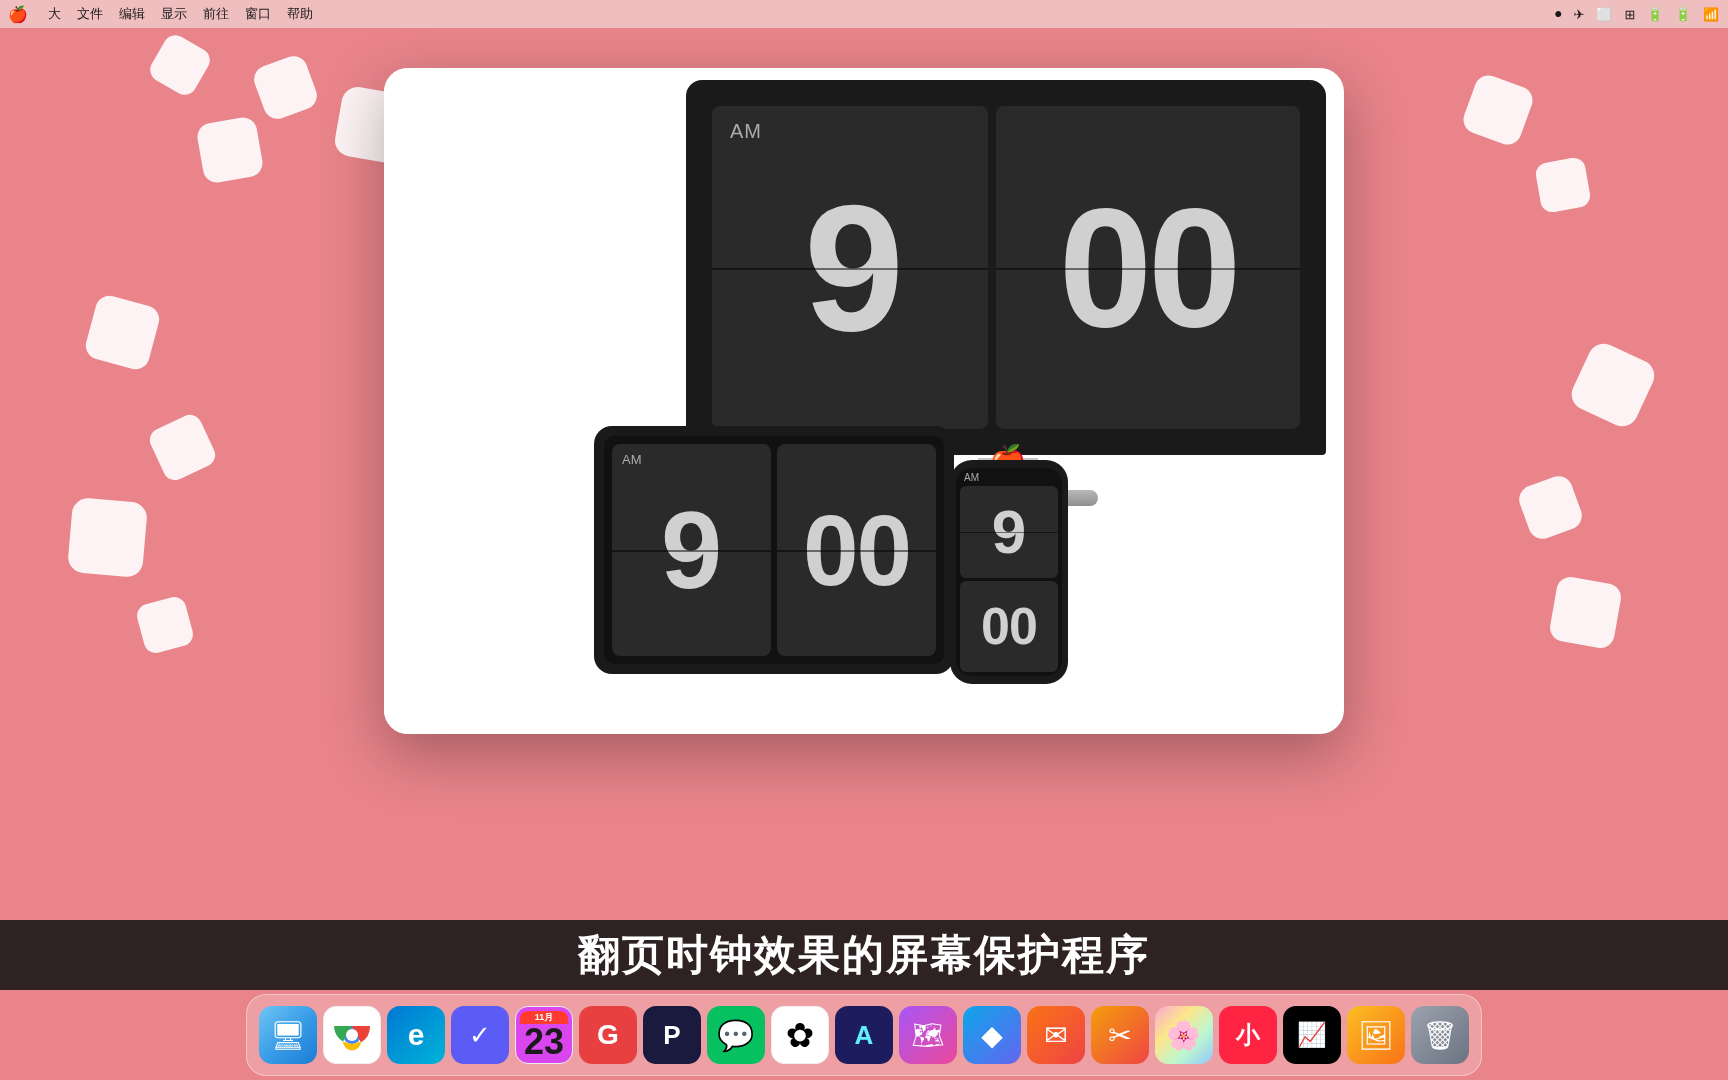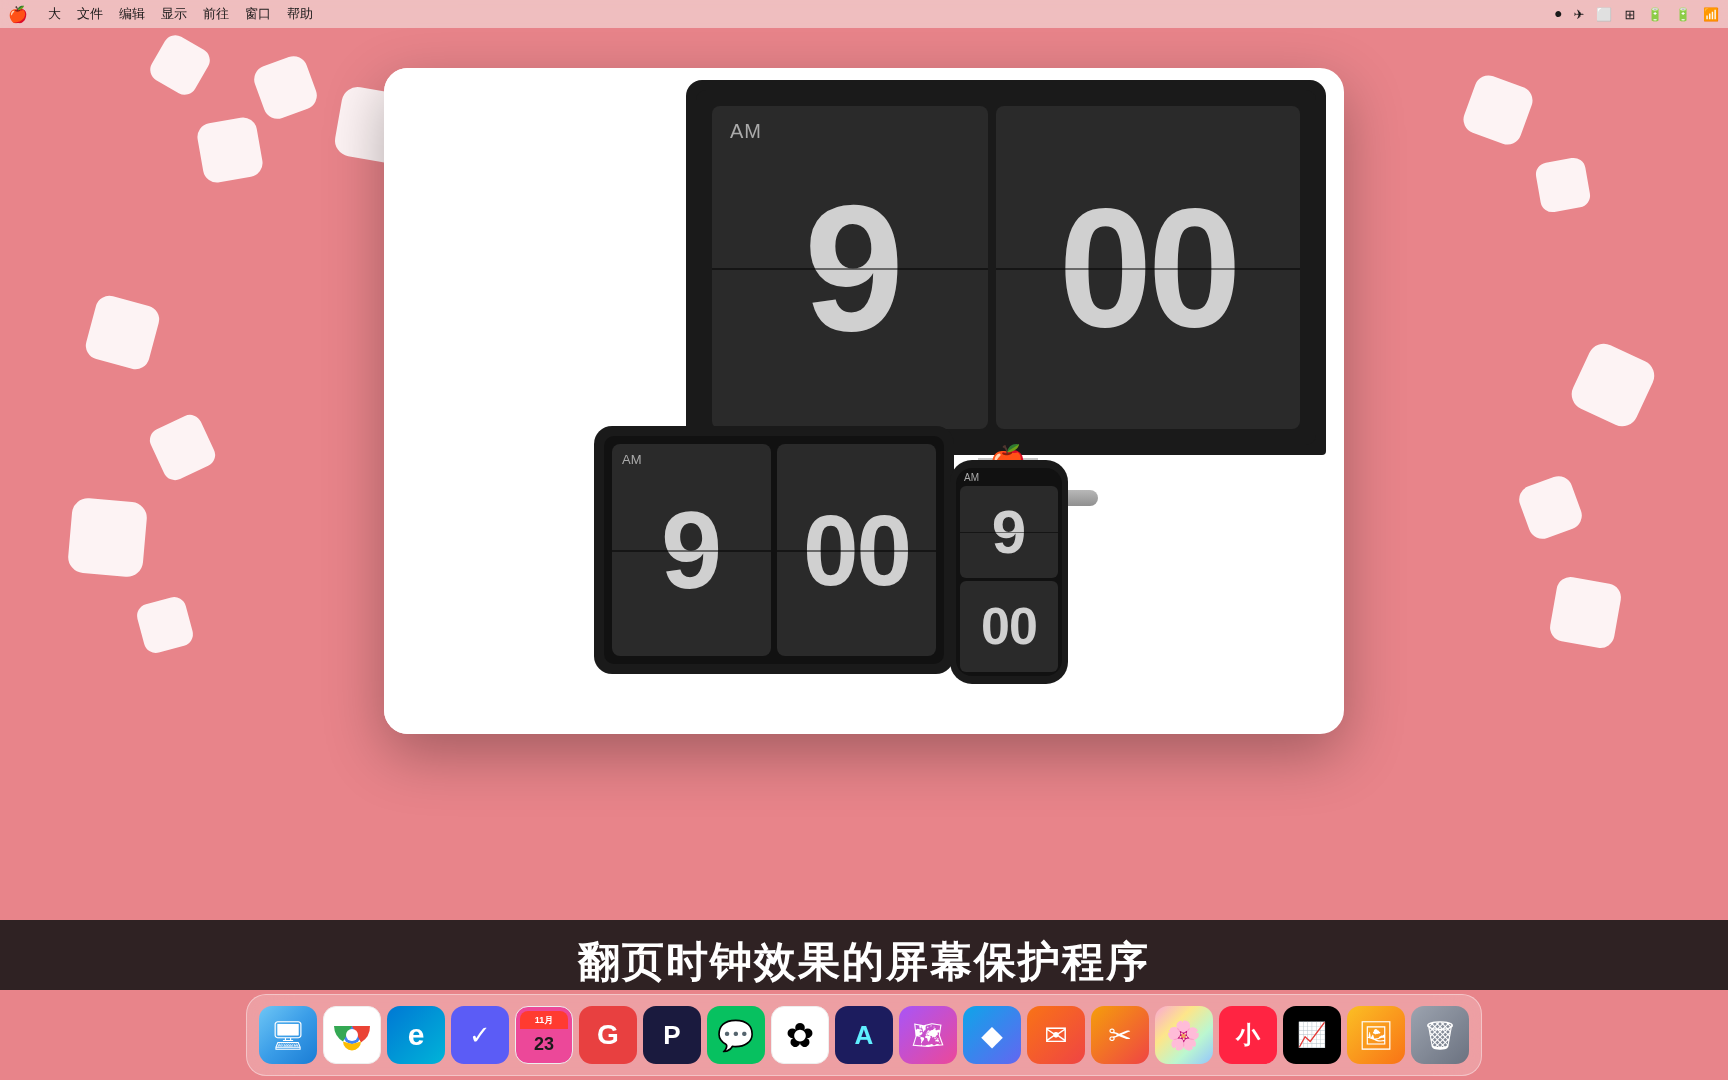--- a/index.html
+++ b/index.html
@@ -252,21 +252,21 @@
     }
 
     
     .title-banner {
       position: absolute;
       bottom: 90px;
       left: 0; right: 0;
       height: 70px;
       background: rgba(20,20,20,0.88);
       display: flex;
-      align-items: flex-end;
+      align-items: center;
       justify-content: center;
     }
     .title-text {
       color: white;
       font-size: 42px;
       font-weight: 700;
       letter-spacing: 2px;
     }
 
     
@@ -454,24 +454,24 @@
   </div>
 
   <div class="dock-icon di-edge" title="Edge">
     <span style="color:white;font-size:30px;font-weight:bold;">e</span>
   </div>
 
   <div class="dock-icon di-check" title="Tasks">
     <span style="color:white;font-size:26px;">✓</span>
   </div>
 
-  <div class="dock-icon" style="background:#ec4899;border:1px solid #eee;" title="Calendar">
+  <div class="dock-icon" style="background:#d946ef;border:1px solid #eee;" title="Calendar">
     <div style="display:flex;flex-direction:column;align-items:center;width:100%;height:100%;padding:4px;">
       <div style="background:#ff3b30;width:100%;height:18px;border-radius:8px 8px 0 0;display:flex;align-items:center;justify-content:center;font-size:9px;color:white;font-weight:600;">11月</div>
-      <div style="flex:1;display:flex;align-items:center;justify-content:center;font-size:18px;font-weight:700;color:#1a1a1a;line-height:1;">23</div>
+      <div style="flex:1;display:flex;align-items:center;justify-content:center;font-size:36px;font-weight:700;color:#1a1a1a;line-height:1;">23</div>
     </div>
   </div>
 
   <div class="dock-icon di-gorilla" title="Gorilla">
     <span style="color:white;font-size:28px;font-weight:800;">G</span>
   </div>
 
   <div class="dock-icon di-panda" title="Panda">
     <span style="color:white;font-size:26px;font-weight:700;">P</span>
   </div>

